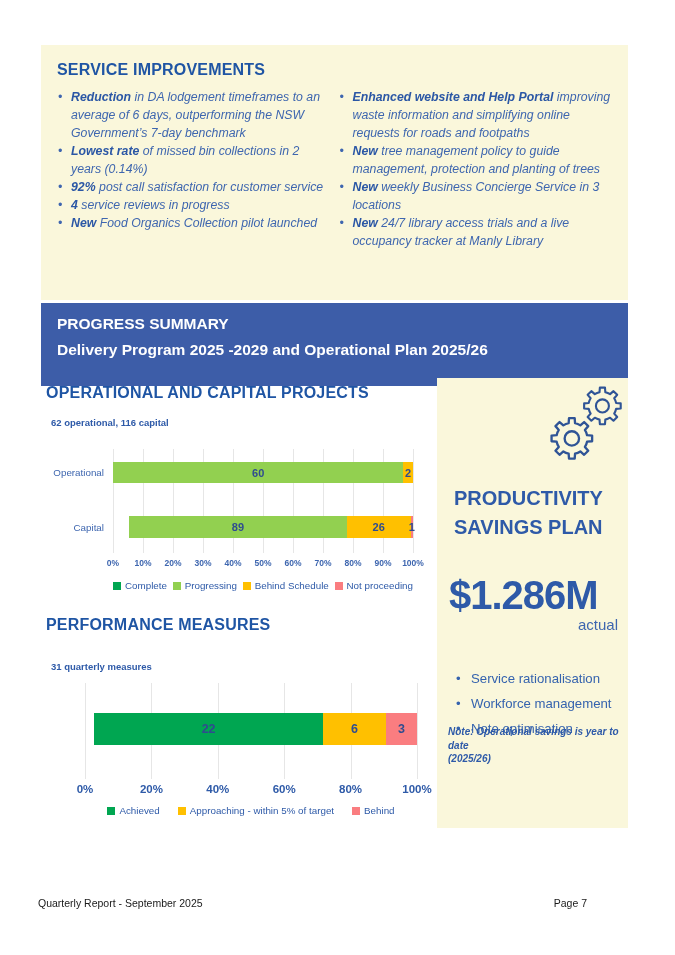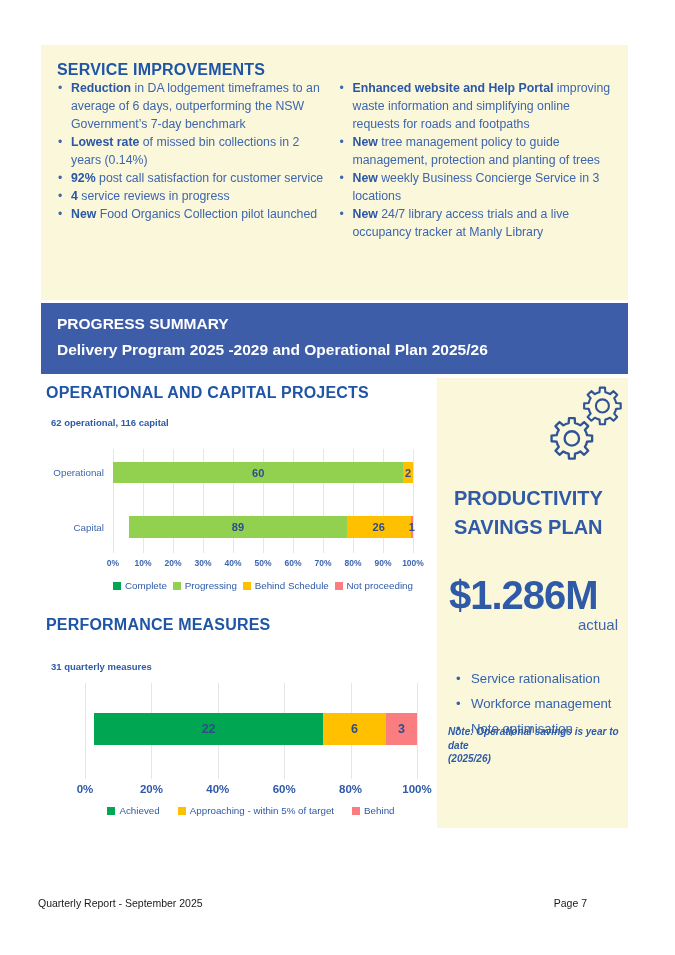--- a/index.html
+++ b/index.html
@@ -5,30 +5,30 @@
   html,body{margin:0;padding:0;}
   body{
     width:675px;height:955px;position:relative;background:#ffffff;
     font-family:"Liberation Sans",sans-serif;overflow:hidden;
   }
   .abs{position:absolute;}
 
   
   #top-panel{left:41px;top:45px;width:587px;height:255px;background:#FAF7DB;box-sizing:border-box;padding:16px 14px 0 16px;}
   .panel-title{font-size:16px;font-weight:bold;color:#1F55A4;letter-spacing:.2px;}
-  #top-cols{display:flex;}
+  #top-cols{display:flex;margin-top:9px;font-style:italic;}
   .bcol{width:279px;}
   .bcol + .bcol{margin-left:6px;}
   ul.blist{margin:0;padding:0;list-style:none;}
   ul.blist li{position:relative;padding-left:14px;font-size:12.3px;line-height:18px;color:#3E66AF;}
   ul.blist li::before{content:"\2022";position:absolute;left:1px;color:#3E66AF;}
   ul.blist b{color:#2B57A5;}
 
   
-  #banner{left:41px;top:303px;width:587px;height:71px;background:#3D5DA8;box-sizing:border-box;padding:8px 10px 0 16px;color:#ffffff;font-weight:bold;font-size:15.5px;line-height:26px;}
+  #banner{left:41px;top:303px;width:587px;height:83px;background:#3D5DA8;box-sizing:border-box;padding:8px 10px 0 16px;color:#ffffff;font-weight:bold;font-size:15.5px;line-height:26px;}
 
   
   .section-title{font-size:16px;font-weight:bold;color:#1F55A4;letter-spacing:.2px;white-space:nowrap;}
   .chart-sub{font-size:9.5px;font-weight:bold;color:#2E5AA8;white-space:nowrap;}
   #chart1-title{left:46px;top:384px;}
   #chart1-sub{left:51px;top:417px;}
   #chart2-title{left:46px;top:616px;}
   #chart2-sub{left:51px;top:661px;}
 
   

